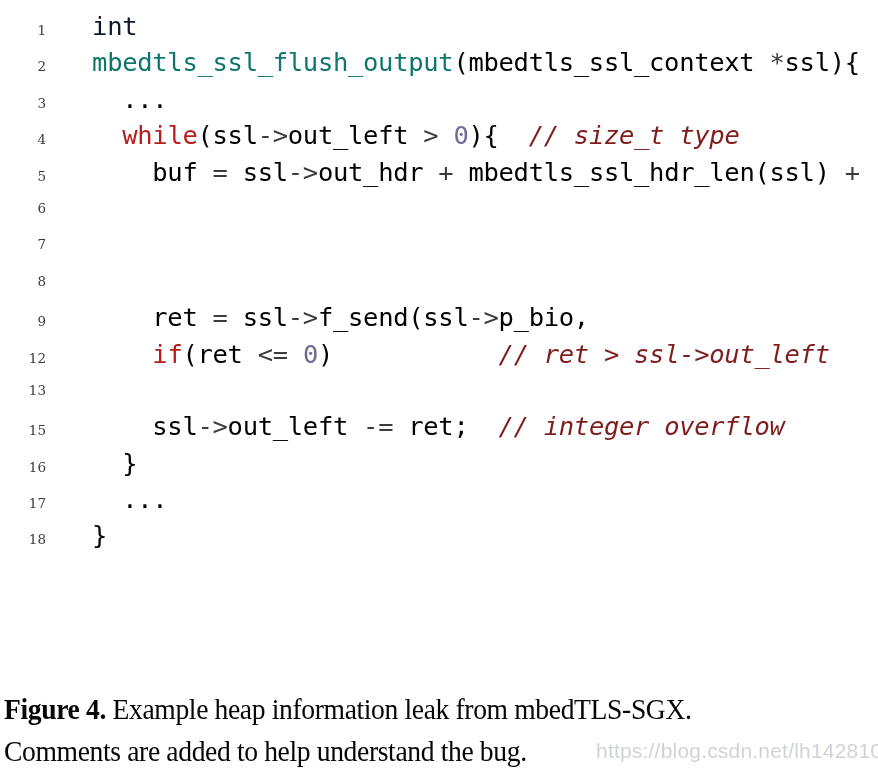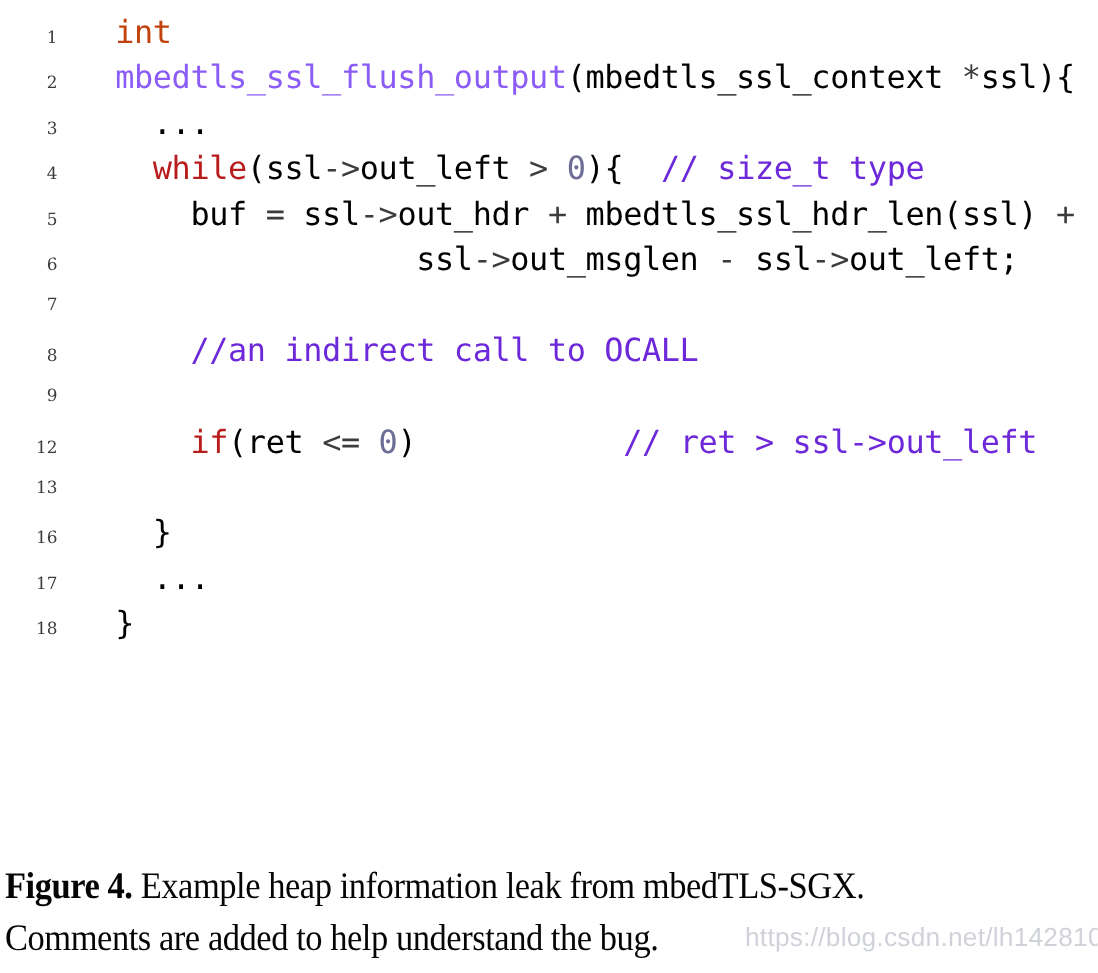--- a/index.html
+++ b/index.html
@@ -43,24 +43,24 @@
     padding-left: 16px;
     font-family: "DejaVu Sans Mono", monospace;
     font-size: 25.5px;
     line-height: 36.4px;
     letter-spacing: -0.3px;
     color: #000000;
     white-space: pre;
   }
 
   
-  .t-type  { color: #c2410c; }
-  .t-func  { color: #8b5cf6; }
+  .t-type  { color: #0f172a; }
+  .t-func  { color: #0f766e; }
   .t-kw    { color: #b91c1c; }
-  .t-com   { color: #6d28d9; }
+  .t-com   { color: #7f1d1d; font-style: italic; }
   .t-num   { color: #6d6d96; }
   .t-op    { color: #3c3c3c; }
   .t-plain { color: #000000; text-align: center; }
 
   
   #caption {
     position: absolute;
     left: 4px;
     top: 688px;
     width: 872px;
@@ -92,26 +92,27 @@
 </style>
 </head>
 <body>
 
 <div id="code-listing">
     <div class="code-line"><span class="ln">1</span><span class="code-text"><span class="t-plain">  </span><span class="t-type">int</span></span></div>
     <div class="code-line"><span class="ln">2</span><span class="code-text"><span class="t-plain">  </span><span class="t-func">mbedtls_ssl_flush_output</span><span class="t-plain">(mbedtls_ssl_context </span><span class="t-op">*</span><span class="t-plain">ssl){</span></span></div>
     <div class="code-line"><span class="ln">3</span><span class="code-text"><span class="t-plain">    ...</span></span></div>
     <div class="code-line"><span class="ln">4</span><span class="code-text"><span class="t-plain">    </span><span class="t-kw">while</span><span class="t-plain">(ssl</span><span class="t-op">-&gt;</span><span class="t-plain">out_left </span><span class="t-op">&gt;</span><span class="t-plain"> </span><span class="t-num">0</span><span class="t-plain">){  </span><span class="t-com">// size_t type</span></span></div>
     <div class="code-line"><span class="ln">5</span><span class="code-text"><span class="t-plain">      buf </span><span class="t-op">=</span><span class="t-plain"> ssl</span><span class="t-op">-&gt;</span><span class="t-plain">out_hdr </span><span class="t-op">+</span><span class="t-plain"> mbedtls_ssl_hdr_len(ssl) </span><span class="t-op">+</span></span></div>
-    <div class="code-line"><span class="ln">6</span><span class="code-text"><span class="t-plain">                  ssl</span><span class="t-op">-&gt;</span><span class="t-plain">out_msglen </span><span class="t-op">-</span><span class="t-plain"> ssl</span><span class="t-op">-&gt;</span><span class="t-plain">out_left;</span></span></div>
+    <div class="code-line"><span class="ln">6</span></div>
     <div class="code-line"><span class="ln">7</span><span class="code-text"></span></div>
-    <div class="code-line"><span class="ln">8</span><span class="code-text"><span class="t-plain">      </span><span class="t-com">//an indirect call to OCALL</span></span></div>
-    <div class="code-line"><span class="ln">9</span></div>
+    <div class="code-line"><span class="ln">8</span></div>
+    <div class="code-line"><span class="ln">9</span><span class="code-text"><span class="t-plain">      ret </span><span class="t-op">=</span><span class="t-plain"> ssl</span><span class="t-op">-&gt;</span><span class="t-plain">f_send(ssl</span><span class="t-op">-&gt;</span><span class="t-plain">p_bio,</span></span></div>
     <div class="code-line"><span class="ln">12</span><span class="code-text"><span class="t-plain">      </span><span class="t-kw">if</span><span class="t-plain">(ret </span><span class="t-op">&lt;=</span><span class="t-plain"> </span><span class="t-num">0</span><span class="t-plain">)           </span><span class="t-com">// ret &gt; ssl-&gt;out_left</span></span></div>
     <div class="code-line"><span class="ln">13</span></div>
+    <div class="code-line"><span class="ln">15</span><span class="code-text"><span class="t-plain">      ssl</span><span class="t-op">-&gt;</span><span class="t-plain">out_left </span><span class="t-op">-=</span><span class="t-plain"> ret;  </span><span class="t-com">// integer overflow</span></span></div>
     <div class="code-line"><span class="ln">16</span><span class="code-text"><span class="t-plain">    }</span></span></div>
     <div class="code-line"><span class="ln">17</span><span class="code-text"><span class="t-plain">    ...</span></span></div>
     <div class="code-line"><span class="ln">18</span><span class="code-text"><span class="t-plain">  }</span></span></div>
   </div>
 
 <div id="caption">
   <span class="cap-label">Figure 4.</span><span> Example heap information leak from mbedTLS-SGX. Comments are added to help understand the bug.</span>
 </div>
 
 <div id="watermark">https://blog.csdn.net/lh14281055</div>

